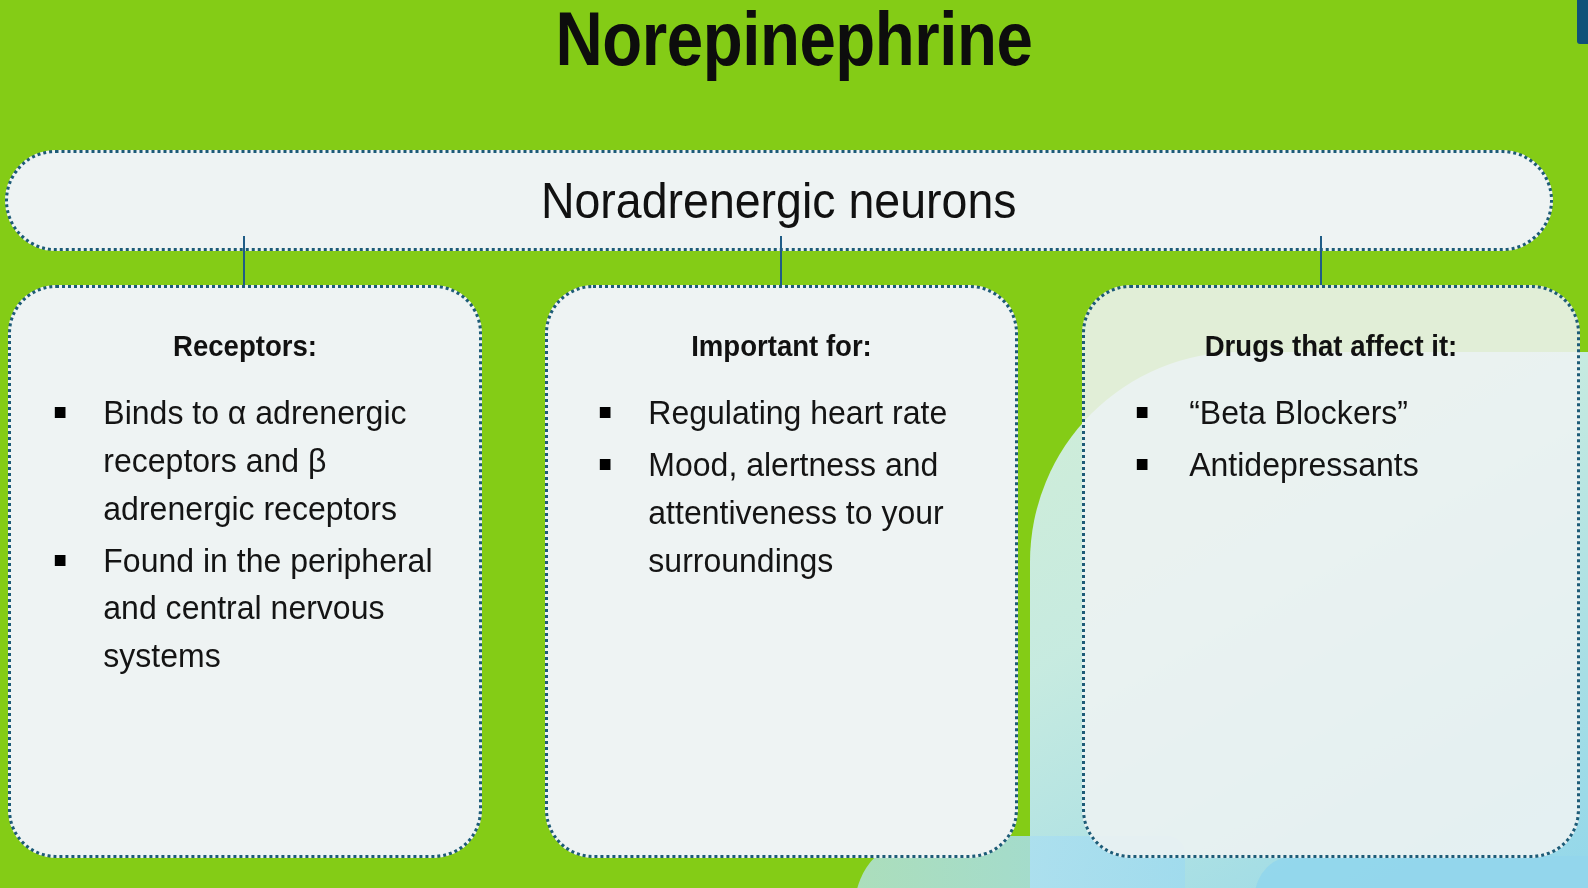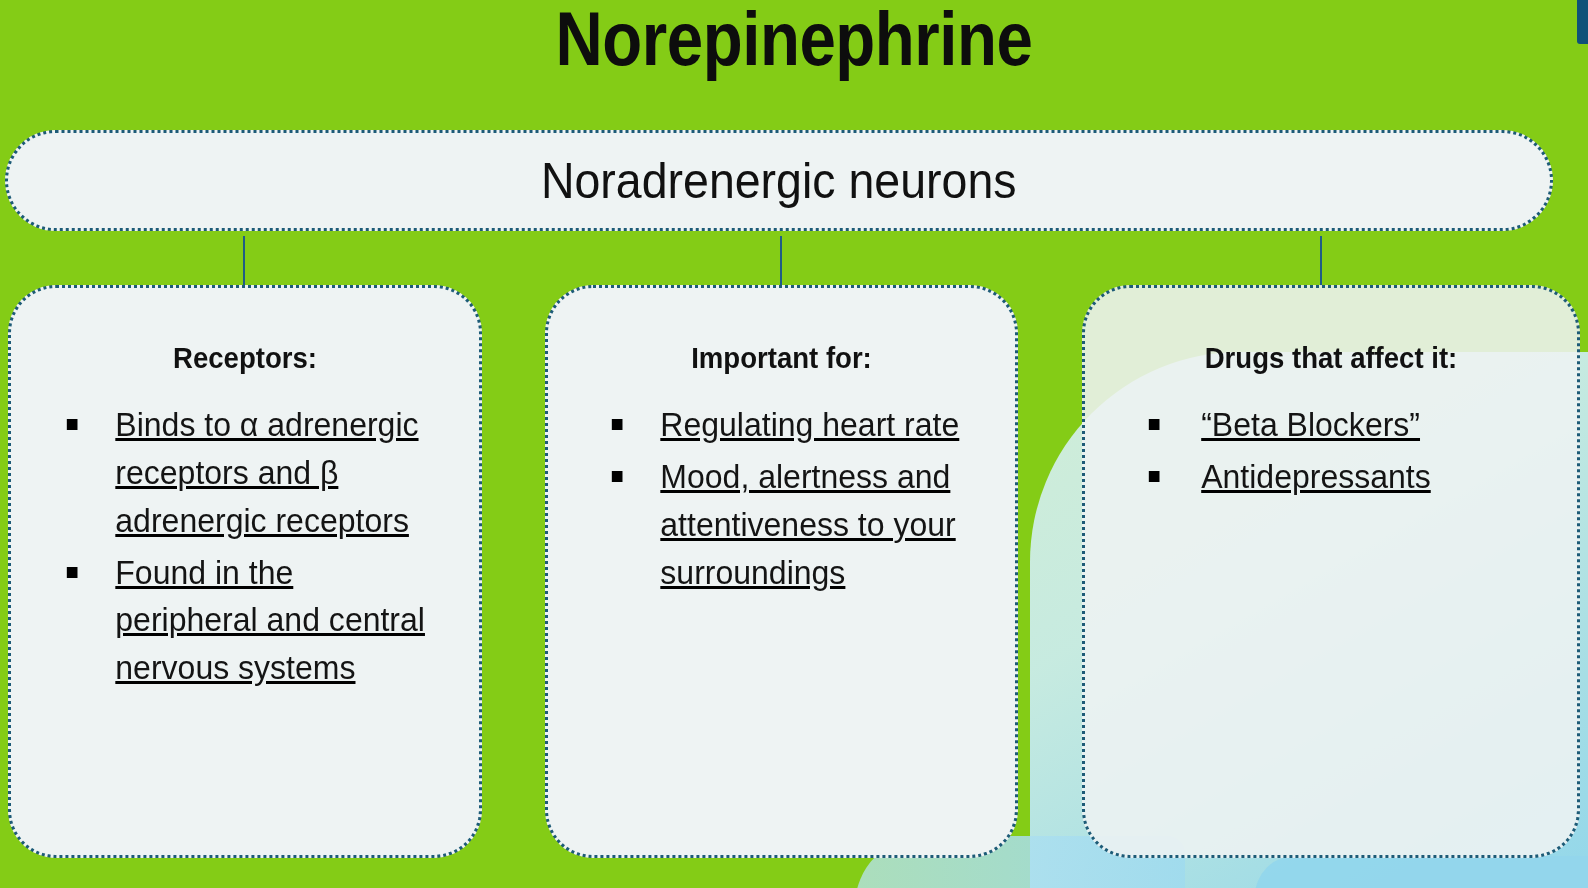--- a/index.html
+++ b/index.html
@@ -96,21 +96,21 @@
   .node {
     position: absolute;
     background: #eef3f3;
     border: 3px dotted #1d5b77;
     box-sizing: border-box;
   }
 
   
   .node-root {
     left: 5px;
-    top: 130px;
+    top: 150px;
     width: 1548px;
     height: 101px;
     border-radius: 52px;
     display: flex;
     align-items: center;
     justify-content: center;
   }
   .node-root-label {
     font-size: 50px;
     color: #111111;
@@ -129,42 +129,41 @@
   }
   .conn-1 { left: 243px; }
   .conn-2 { left: 780px; }
   .conn-3 { left: 1320px; }
 
   
   .card {
     top: 285px;
     height: 573px;
     border-radius: 48px;
-    padding: 12px;
+    padding: 0;
   }
   .card-1 { left: 8px;    width: 474px; }
   .card-2 { left: 545px;  width: 473px; }
   .card-3 { left: 1082px; width: 498px;
             background: rgba(238,243,243,0.88); }
 
   .card-head {
     margin-top: 42px;
     text-align: center;
     font-size: 29px;
     font-weight: bold;
     color: #111111;
     font-family: "Liberation Sans Narrow", "Liberation Sans", sans-serif;
     transform: scaleX(0.95);
   }
 
   .bullets {
     list-style: none;
     margin: 26px 0 12px 0;
     padding: 0 14px 0 38px;
-    text-decoration: underline;
   }
   .bullets li {
     position: relative;
     font-size: 33px;
     line-height: 1.45;
     color: #141414;
     font-family: "Liberation Sans Narrow", "Liberation Sans", sans-serif;
     padding-left: 56px;
     margin-bottom: 4px;
     transform: scaleX(0.97);

